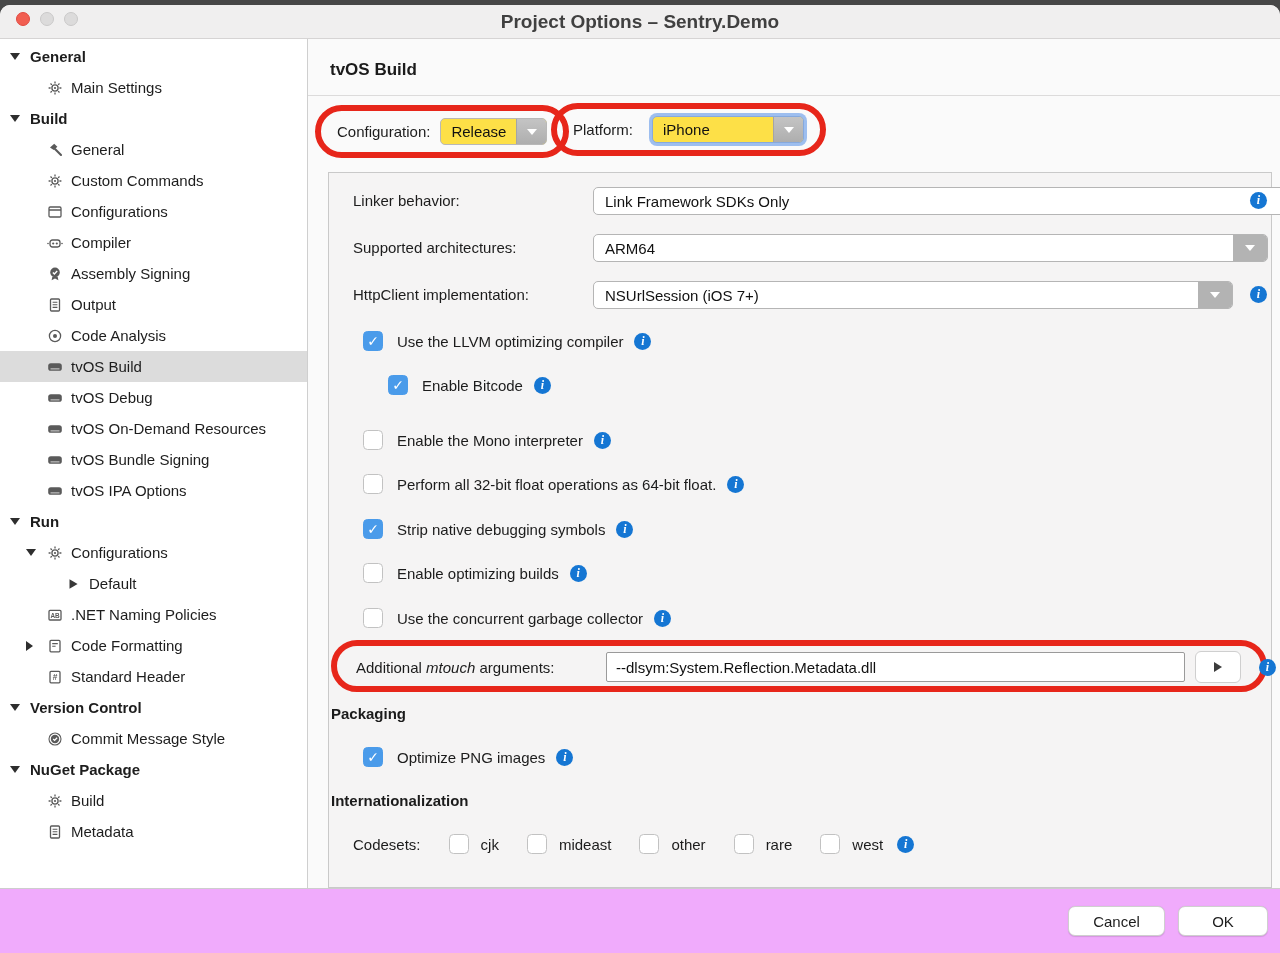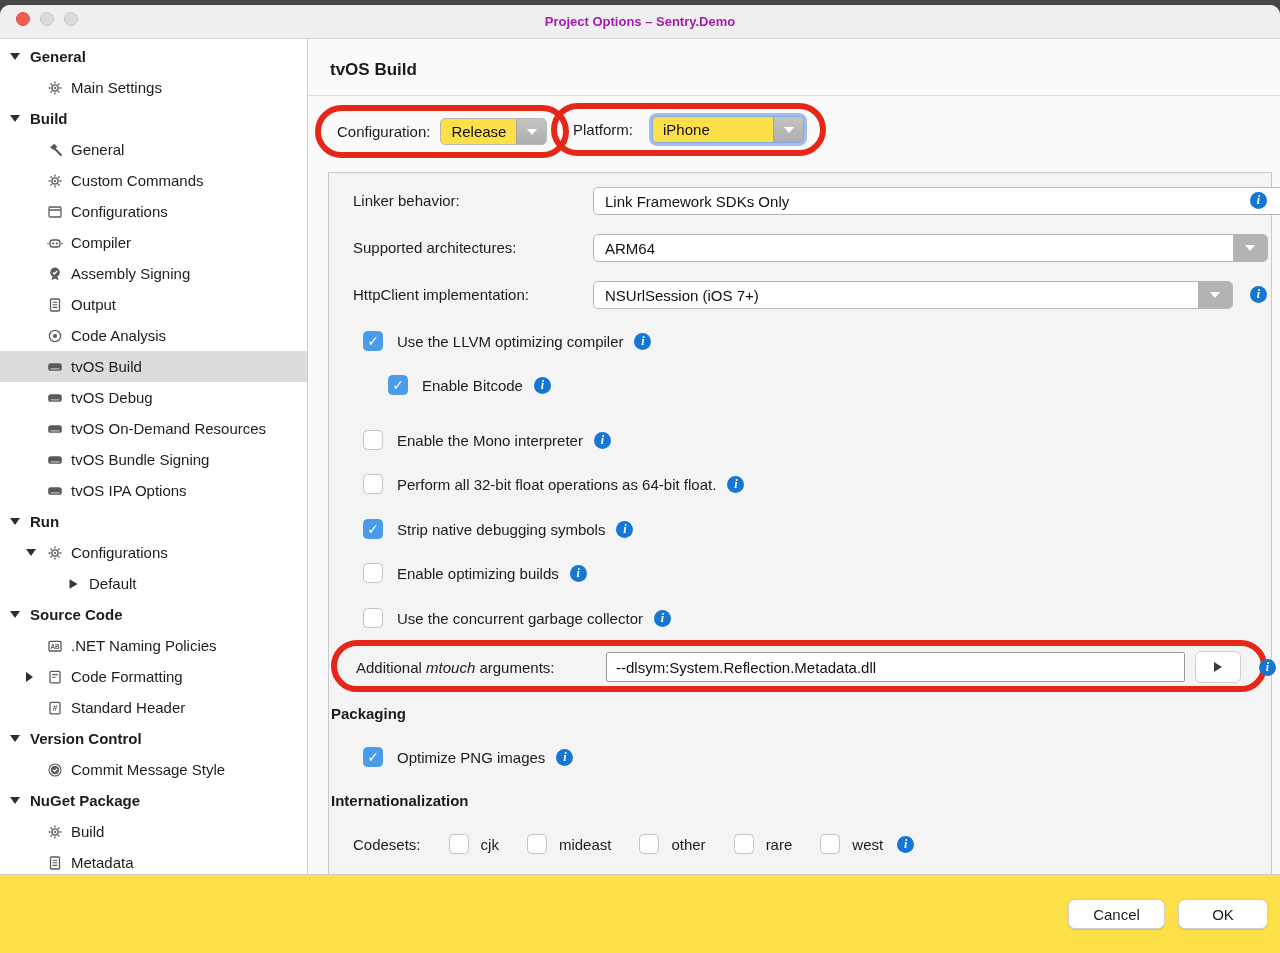--- a/index.html
+++ b/index.html
@@ -10,21 +10,21 @@
             background:#fafafa; border-radius:10px 10px 0 0; overflow:hidden; }
 
   
   .titlebar { position:absolute; top:0; left:0; right:0; height:34px;
               background:#f0efef; border-bottom:1px solid #d6d4d4;
               display:flex; align-items:center; justify-content:center; }
   .traffic { position:absolute; left:16px; top:7px; display:flex; gap:10px; }
   .light { width:14px; height:14px; border-radius:50%; }
   .light.red { background:#f15e51; border:1px solid #e14940; }
   .light.gray { background:#dcdbdb; border:1px solid #c9c8c8; }
-  .win-title { font-size:13px; font-weight:bold; color:#a21caf; }
+  .win-title { font-size:19px; font-weight:bold; color:#404040; }
 
   
   .sidebar { position:absolute; top:34px; left:0; width:308px; bottom:63px;
              background:#ffffff; border-right:1px solid #cfcfcf; overflow:hidden; padding-top:2px; }
   .side-row { position:relative; height:31px; display:flex; align-items:center; font-size:15px; color:#1d1d1d; cursor:default; }
   .side-row.selected { background:#dcdcdc; }
   .side-row.lvl0 { padding-left:30px; font-weight:bold; }
   .side-row.lvl1 { padding-left:46px; }
   .side-row.lvl2 { padding-left:64px; }
   .caret { position:absolute; width:0; height:0; }
@@ -82,21 +82,21 @@
                   background:#fff; font-size:15px; color:#111; padding:0 9px; font-family:"Liberation Sans","DejaVu Sans",sans-serif; }
   .mtouch-play { position:absolute; left:857px; width:46px; height:32px; background:#fff; border:1px solid #cfcfcf;
                  border-radius:6px; display:flex; align-items:center; justify-content:center; }
   .play-glyph { width:0; height:0; border-top:5px solid transparent; border-bottom:5px solid transparent; border-left:8px solid #3c3c3c; }
 
   .codesets { display:flex; align-items:center; }
   .codeset-group { display:flex; align-items:center; margin-left:28px; }
   .codeset-group .cb-label { margin-left:12px; margin-right:0; }
 
   
-  .footer { position:absolute; left:0; right:0; bottom:0; height:79px; background:#fde047;
+  .footer { position:absolute; left:0; right:0; bottom:0; height:65px; background:#f0abfc;
             border-top:1px solid #cdcdcd; display:flex; align-items:center; justify-content:flex-end; gap:13px; padding-right:12px; }
   .btn { height:30px; background:#fff; border:1px solid #cfcfcf; border-radius:7px; font-size:15px; color:#1c1c1c;
          font-family:"Liberation Sans","DejaVu Sans",sans-serif; box-shadow:0 0.5px 1px rgba(0,0,0,.12); }
   .btn.cancel { width:97px; }
   .btn.ok { width:90px; }
 </style>
 </head>
 <body>
 
 <div id="window">
@@ -264,24 +264,20 @@
         <span>Configurations</span>
       </div>
       <div class="side-row lvl2">
         <span class="side-icon">
           <svg width="16" height="16" viewBox="0 0 16 16">
             <path d="M4.5 3.2 L12.6 8 L4.5 12.8 Z" fill="#383838"></path>
           </svg>
         </span>
         <span>Default</span>
       </div>
-      <div class="side-row lvl0">
-        <span class="caret down"></span>
-        <span>Source Code</span>
-      </div>
       <div class="side-row lvl1">
         <span class="side-icon">
           <svg width="16" height="16" viewBox="0 0 16 16">
             <rect x="2" y="3.4" width="12" height="9.6" rx="1" fill="none" stroke="#5a5a5a" stroke-width="1.3"></rect>
             <text x="8" y="10.7" font-size="6.4" font-weight="bold" text-anchor="middle" fill="#5a5a5a" font-family="sans-serif">AB</text>
           </svg>
         </span>
         <span>.NET Naming Policies</span>
       </div>
       <div class="side-row lvl1">

